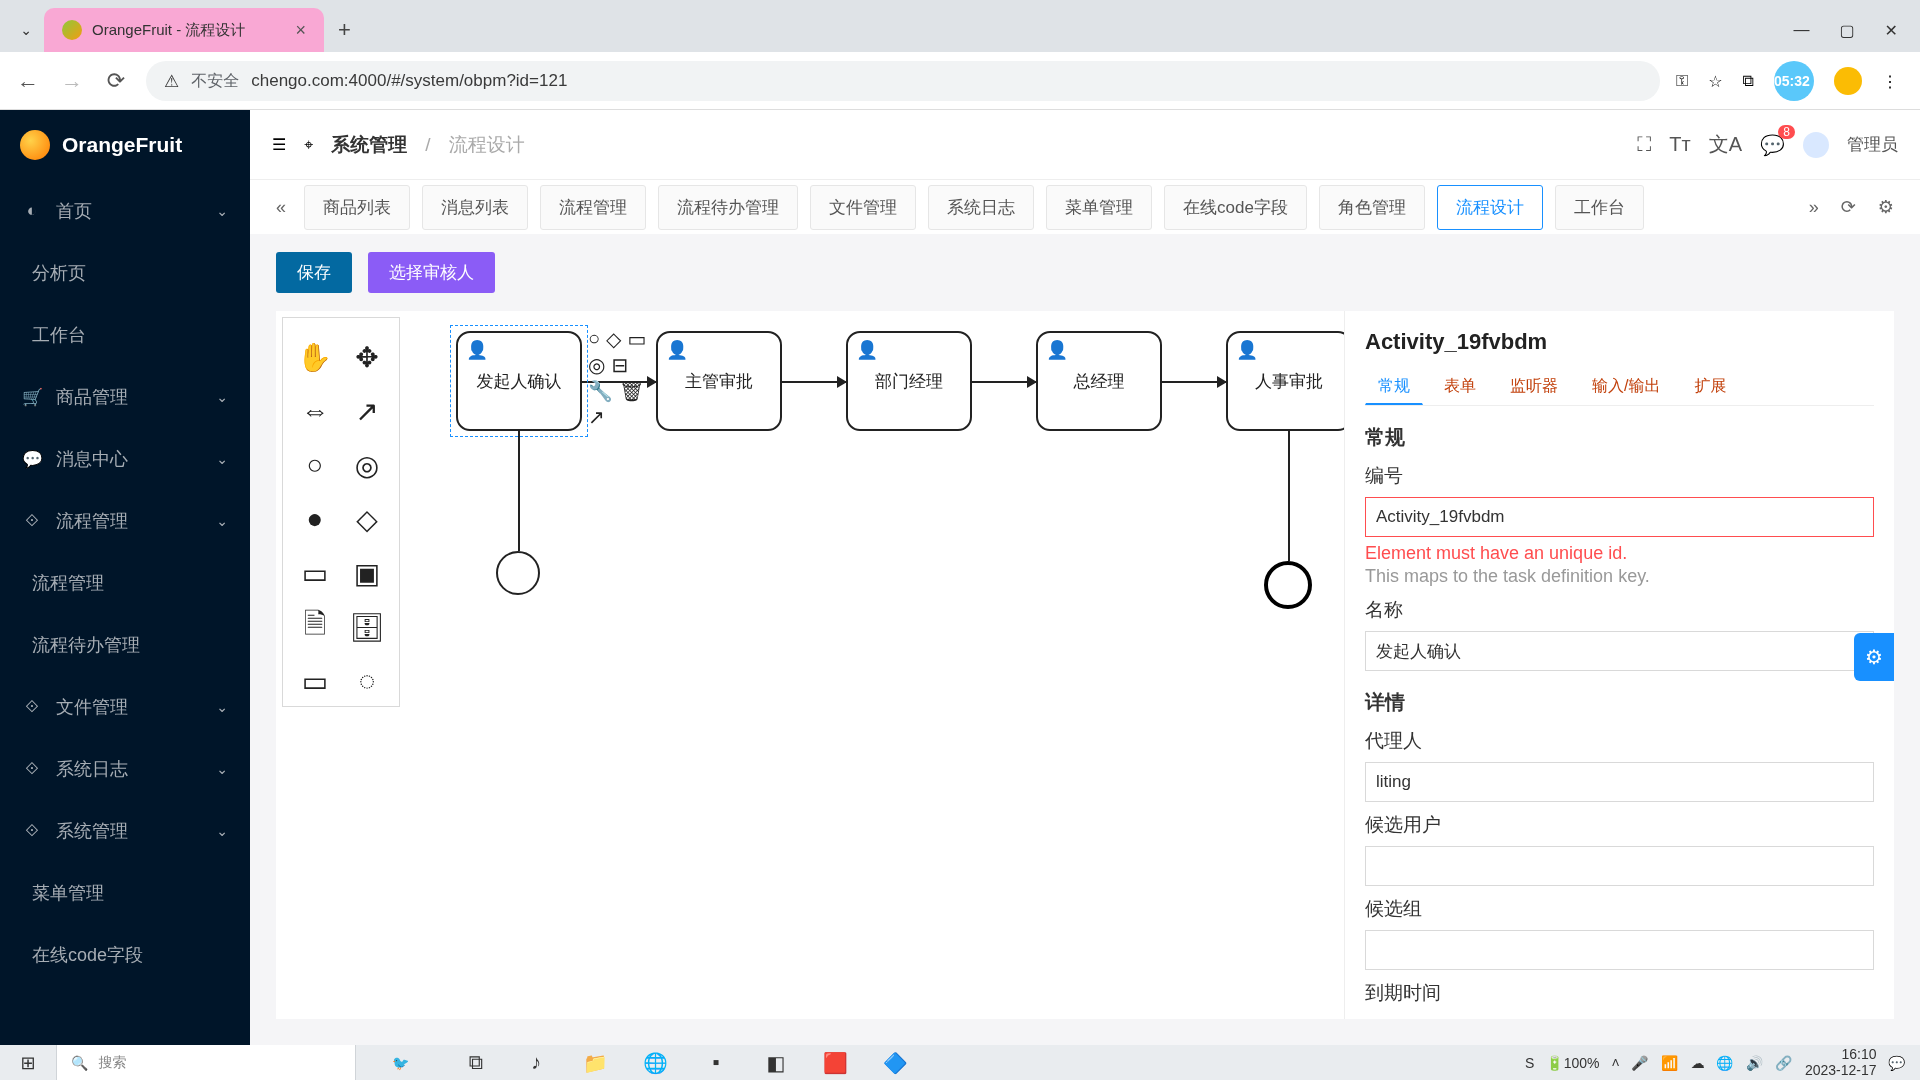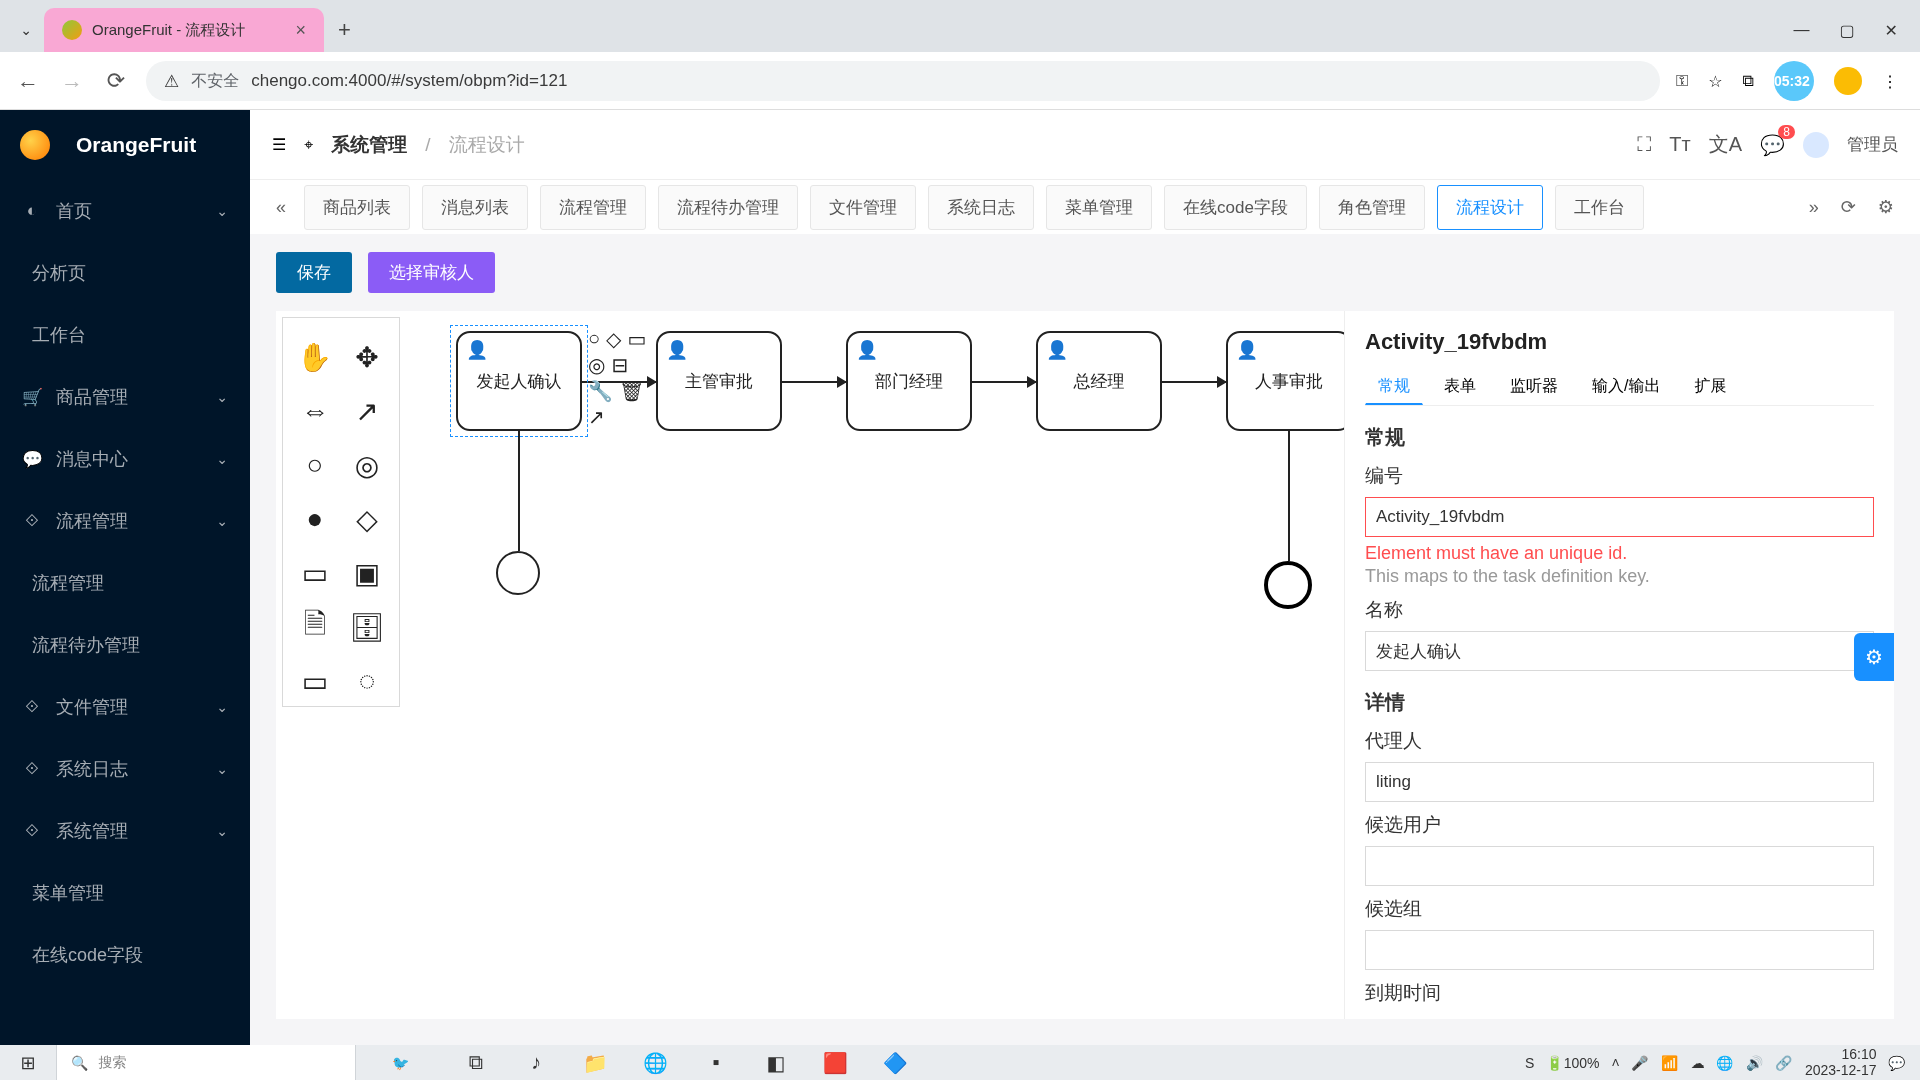--- a/index.html
+++ b/index.html
@@ -18,21 +18,21 @@
 .nav-btn{width:28px;font-size:22px;color:#555;text-align:center}
 .url-box{flex:1;height:40px;border-radius:20px;background:#f1f3f4;display:flex;align-items:center;padding:0 18px;gap:12px;font-size:17px;color:#3a3a3a}
 .url-warn{font-size:16px;color:#5f6368}
 .addr-right{display:flex;align-items:center;gap:20px;padding-right:8px}
 .ext-badge{width:40px;height:40px;border-radius:50%;background:#5ac8fa;color:#fff;display:flex;align-items:center;font-size:14px;font-weight:600}
 .prof-dot{width:28px;height:28px;border-radius:50%;background:#fbbc04}
 
 
 .app{position:absolute;top:110px;left:0;right:0;bottom:35px;display:flex}
 .sidebar{width:250px;background:#001529;color:#a6adb4;display:flex;flex-direction:column;font-size:18px}
-.logo-row{height:70px;display:flex;align-items:center;gap:26px;padding:0 20px;color:#fff;font-weight:700;font-size:21px}
+.logo-row{height:70px;display:flex;align-items:center;gap:12px;padding:0 20px;color:#fff;font-weight:700;font-size:21px}
 .logo-circ{width:30px;height:30px;border-radius:50%;background:radial-gradient(circle at 35% 35%,#ffd24a,#ff7a00)}
 .menu{flex:1;overflow:auto}
 .menu-item{height:62px;display:flex;align-items:center;padding:0 22px;gap:14px;cursor:pointer}
 .menu-item.sub{padding-left:32px;font-size:18px}
 .menu-ico{width:20px;text-align:center;font-size:17px}
 .menu-chev{margin-left:auto;font-size:14px}
 
 .main{flex:1;display:flex;flex-direction:column;background:#f5f5f7}
 .topbar{height:70px;background:#fff;display:flex;align-items:center;padding:0 22px;gap:18px;border-bottom:1px solid #eee}
 .bc-item{font-size:19px;color:#333}
@@ -65,21 +65,21 @@
 .arrow{position:absolute;height:2px;background:#222}
 .arrow:after{content:"";position:absolute;right:-1px;top:-5px;border-left:10px solid #222;border-top:6px solid transparent;border-bottom:6px solid transparent}
 .varrow{position:absolute;width:2px;background:#222}
 .start-ev{position:absolute;width:44px;height:44px;border:2px solid #222;border-radius:50%}
 .end-ev{position:absolute;width:48px;height:48px;border:4px solid #000;border-radius:50%}
 
 
 .props{position:absolute;top:0;right:0;bottom:0;width:550px;background:#fff;border-left:1px solid #eee;padding:18px 20px;overflow:auto}
 .props h2{font-size:22px;font-weight:700;color:#222;margin-bottom:14px}
 .prop-tabs{display:flex;gap:8px;margin-bottom:18px;border-bottom:1px solid #eee}
-.prop-tab{font-size:16px;color:#000000;padding:6px 12px;border:1px solid transparent;border-bottom:2px solid transparent}
+.prop-tab{font-size:16px;color:#c2410c;padding:6px 12px;border:1px solid transparent;border-bottom:2px solid transparent}
 .prop-tab.active{color:#1890ff;border-bottom-color:#1890ff}
 .sect-head{font-size:20px;font-weight:700;color:#333;margin:8px 0 12px}
 .lbl{font-size:19px;color:#333;margin:10px 0 8px}
 .inp{width:100%;height:40px;border:1px solid #d9d9d9;padding:0 10px;font-size:17px;color:#333}
 .inp.err{border-color:#ff4d4f}
 .err-msg{color:#ff4d4f;font-size:18px;margin-top:6px}
 .hint{color:#999;font-size:18px;margin-top:2px}
 .inp-x{float:right;margin-top:-30px;margin-right:8px;color:#888;cursor:pointer;font-weight:700}
 .gear-fab{position:absolute;right:0;top:322px;width:40px;height:48px;background:#1890ff;color:#fff;display:flex;align-items:center;justify-content:center;border-radius:6px 0 0 6px;font-size:20px}
 

